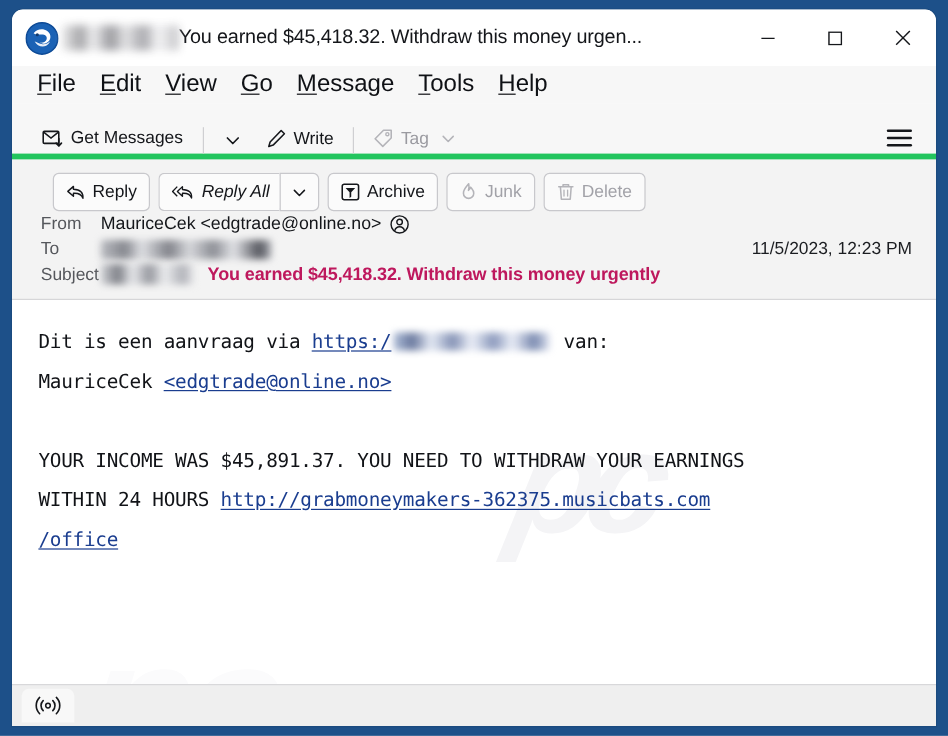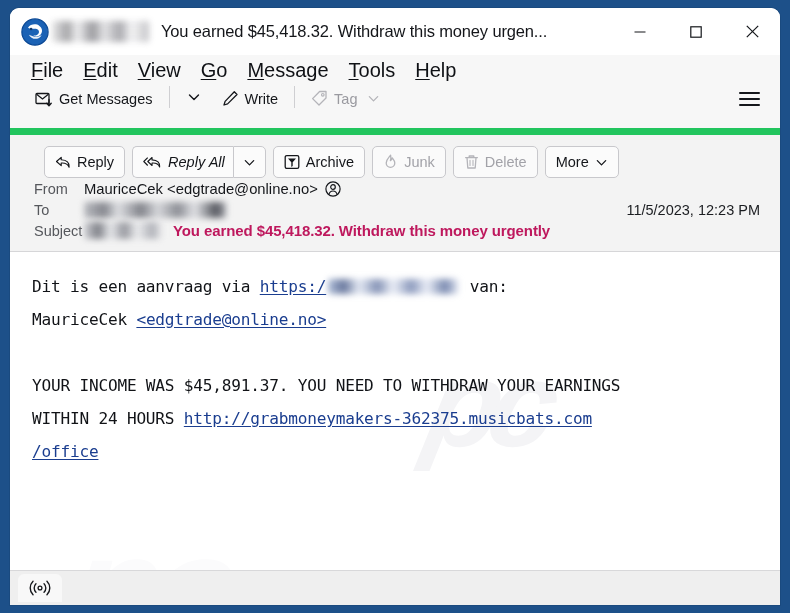--- a/index.html
+++ b/index.html
@@ -50,21 +50,20 @@
     border-radius: 2px;
     background: linear-gradient(90deg,
        rgba(210,210,212,0.55) 0%, rgba(128,128,132,0.75) 16%,
        rgba(225,225,228,0.5) 26%, rgba(120,120,126,0.8) 42%,
        rgba(200,200,204,0.5) 54%, rgba(140,140,146,0.8) 70%,
        rgba(235,235,238,0.5) 82%, rgba(165,165,170,0.7) 100%);
     filter: blur(3.4px);
     opacity: 0.95;
   }
   .tb-title {
-    margin-left: 12px;
     font-size: 16.5px;
     color: #14161a;
     white-space: nowrap;
     letter-spacing: -0.15px;
   }
   .wincontrols {
     position: absolute;
     right: 0;
     top: 0;
     height: 47px;
@@ -98,23 +97,23 @@
     white-space: nowrap;
   }
   .menuitem u { text-decoration-thickness: 1px; text-underline-offset: 1.5px; }
 
   
   .maintoolbar {
     height: 42px;
     min-height: 42px;
     background: #f7f7f7;
     display: flex;
-    align-items: flex-start;
+    align-items: flex-end;
     padding: 0 12px 0 18px;
-    border-bottom: 7px solid #22c55e;
+    border-bottom: 5px solid #22c55e;
     position: relative;
   }
   .tbbtn {
     display: flex;
     align-items: center;
     gap: 6px;
     font-size: 14.5px;
     color: #14161a;
     padding: 4px 7px;
     border-radius: 5px;
@@ -461,26 +460,20 @@
       <div class="actbtn disabled">
         <svg width="15" height="16" viewBox="0 0 15 16">
           <path d="M1.6 3.6 H13.4" stroke="#b4b4b9" stroke-width="1.3" stroke-linecap="round"></path>
           <path d="M5.2 3.4 V2 h4.6 v1.4" fill="none" stroke="#b4b4b9" stroke-width="1.3" stroke-linejoin="round"></path>
           <path d="M3 3.6 L3.8 14 h7.4 l.8-10.4" fill="none" stroke="#b4b4b9" stroke-width="1.3" stroke-linejoin="round"></path>
           <path d="M6 6.4 v5 M9 6.4 v5" stroke="#b4b4b9" stroke-width="1.1" stroke-linecap="round"></path>
         </svg>
         <span>Delete</span>
       </div>
 
-      <div class="actbtn">
-        <span>More</span>
-        <svg width="13" height="13" viewBox="0 0 14 14">
-          <path d="M2.5 5 L7 9.6 L11.5 5" fill="none" stroke="#15171b" stroke-width="1.4" stroke-linecap="round" stroke-linejoin="round"></path>
-        </svg>
-      </div>
     </div>
 
     <div class="hdrline">
       <div class="hdrlabel">From</div>
       <div class="hdrvalue">
         <span>MauriceCek &lt;edgtrade@online.no&gt;</span>
         <svg width="16" height="16" viewBox="0 0 16 16">
           <circle cx="8" cy="8" r="7.1" fill="none" stroke="#15171b" stroke-width="1.2"></circle>
           <circle cx="8" cy="6" r="2.3" fill="none" stroke="#15171b" stroke-width="1.2"></circle>
           <path d="M3.9 13.4 c.6-2.3 2.2-3.4 4.1-3.4 s3.5 1.1 4.1 3.4" fill="none" stroke="#15171b" stroke-width="1.2"></path>

